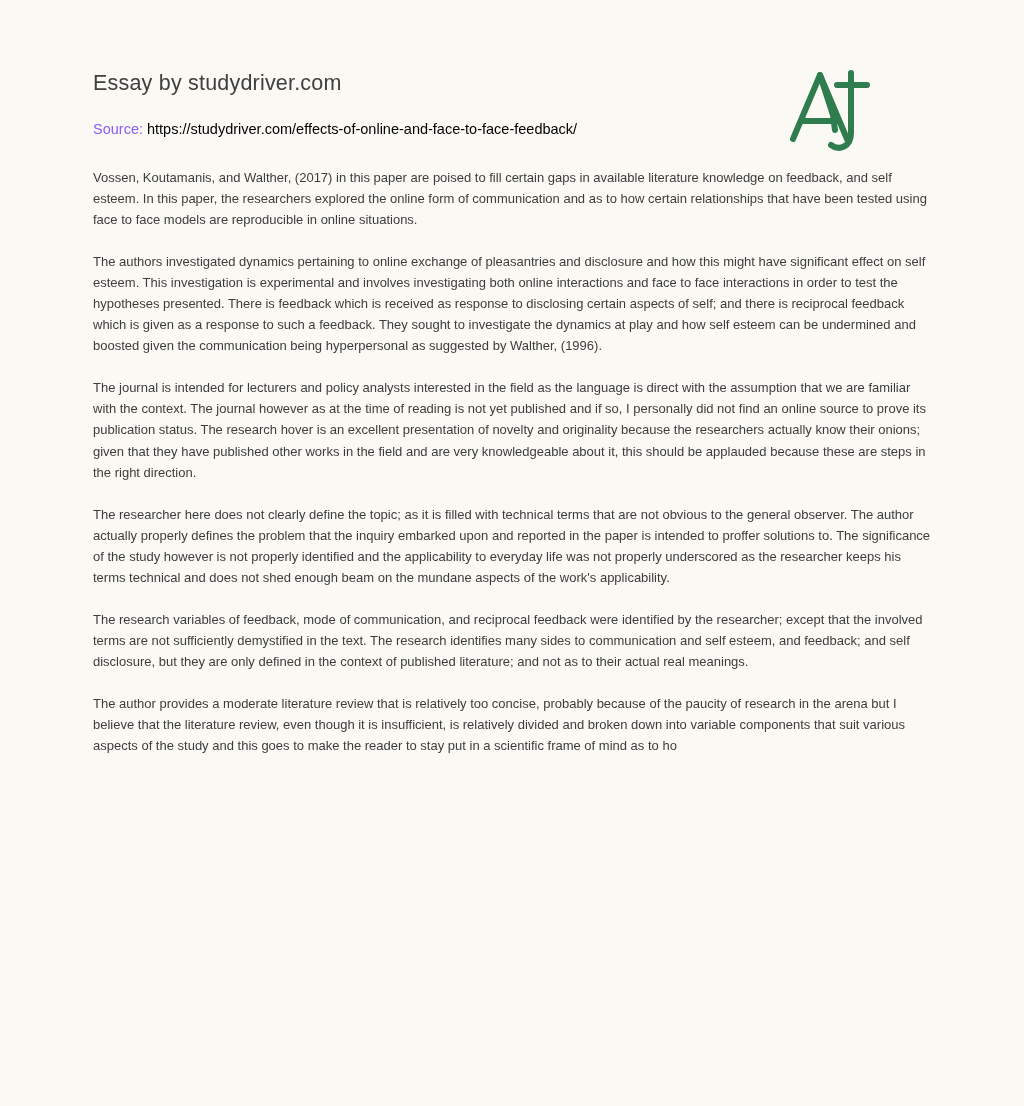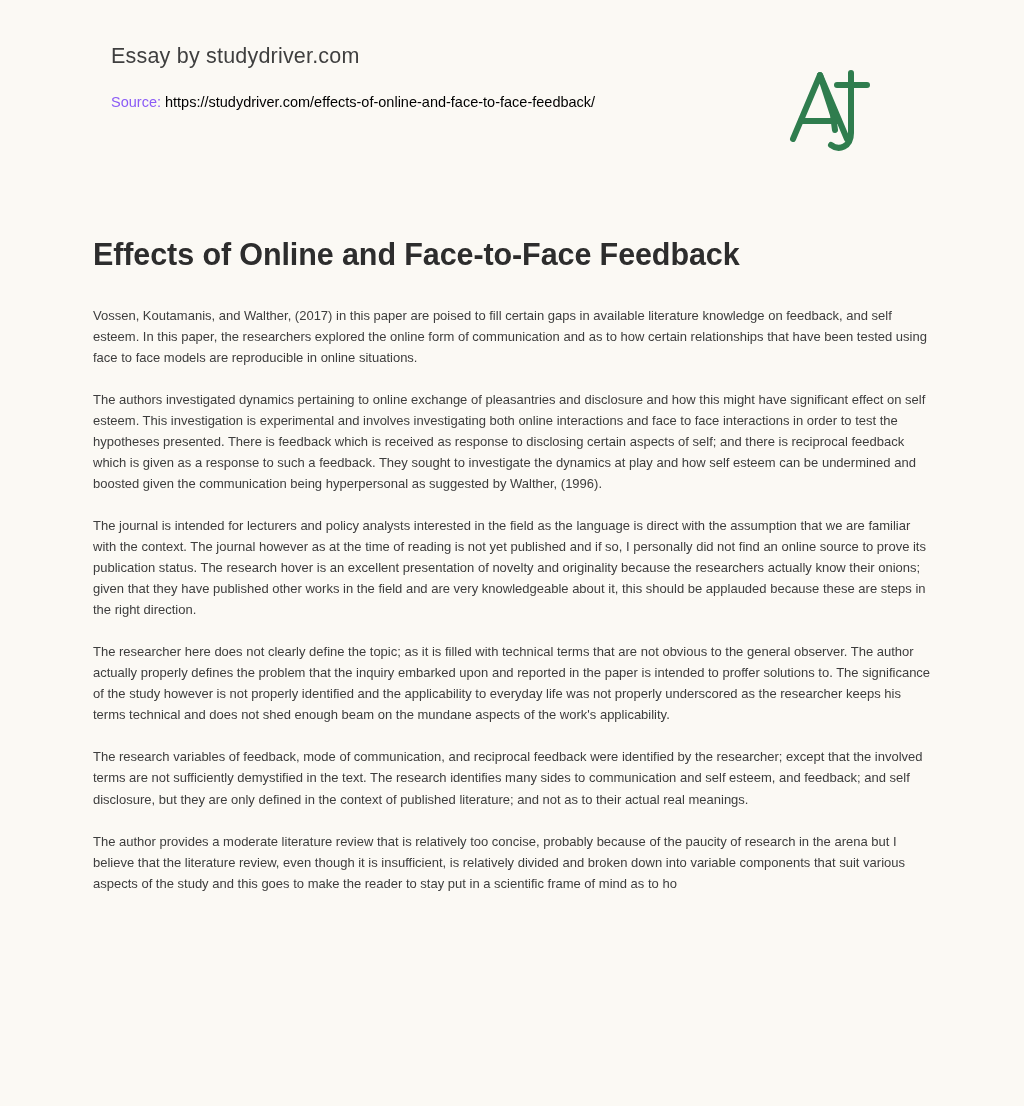--- a/index.html
+++ b/index.html
@@ -15,23 +15,22 @@
     overflow: hidden;
   }
   .page {
     position: relative;
     width: 1024px;
     height: 1106px;
     box-sizing: border-box;
     padding: 0 93px;
   }
   .header {
-    padding-top: 44px;
+    padding-top: 71px;
     position: relative;
-    margin-left: 18px;
   }
   .essay-by {
     font-size: 21.5px;
     color: #3f3f3f;
     letter-spacing: 0.2px;
     font-weight: 400;
   }
   .essay-by .brand {
     font-weight: 400;
   }
@@ -96,21 +95,20 @@
       <svg width="110" height="110" viewBox="0 0 110 110" xmlns="http://www.w3.org/2000/svg">
         <path d="M20 84 L47 20 L60 60 L62 75" fill="none" stroke="#2f7d4e" stroke-width="6" stroke-linecap="round" stroke-linejoin="round"></path>
         <path d="M47 20 L74 84" fill="none" stroke="#2f7d4e" stroke-width="6" stroke-linecap="round" stroke-linejoin="round"></path>
         <path d="M28 66 L66 66" fill="none" stroke="#2f7d4e" stroke-width="6" stroke-linecap="round"></path>
         <path d="M78 18 L78 78 C78 92 66 96 58 90" fill="none" stroke="#2f7d4e" stroke-width="6" stroke-linecap="round" stroke-linejoin="round"></path>
         <path d="M64 30 L94 30" fill="none" stroke="#2f7d4e" stroke-width="6" stroke-linecap="round"></path>
       </svg>
     </div>
   </div>
 
-  <h1 class="title">Effects of Online and Face-to-Face Feedback</h1>
 
   <div class="body-copy">
     <p>Vossen, Koutamanis, and Walther, (2017) in this paper are poised to fill certain gaps in available literature knowledge on feedback, and self esteem. In this paper, the researchers explored the online form of communication and as to how certain relationships that have been tested using face to face models are reproducible in online situations.</p>
     <p>The authors investigated dynamics pertaining to online exchange of pleasantries and disclosure and how this might have significant effect on self esteem. This investigation is experimental and involves investigating both online interactions and face to face interactions in order to test the hypotheses presented. There is feedback which is received as response to disclosing certain aspects of self; and there is reciprocal feedback which is given as a response to such a feedback. They sought to investigate the dynamics at play and how self esteem can be undermined and boosted given the communication being hyperpersonal as suggested by Walther, (1996).</p>
     <p>The journal is intended for lecturers and policy analysts interested in the field as the language is direct with the assumption that we are familiar with the context. The journal however as at the time of reading is not yet published and if so, I personally did not find an online source to prove its publication status. The research hover is an excellent presentation of novelty and originality because the researchers actually know their onions; given that they have published other works in the field and are very knowledgeable about it, this should be applauded because these are steps in the right direction.</p>
     <p>The researcher here does not clearly define the topic; as it is filled with technical terms that are not obvious to the general observer. The author actually properly defines the problem that the inquiry embarked upon and reported in the paper is intended to proffer solutions to. The significance of the study however is not properly identified and the applicability to everyday life was not properly underscored as the researcher keeps his terms technical and does not shed enough beam on the mundane aspects of the work's applicability.</p>
     <p>The research variables of feedback, mode of communication, and reciprocal feedback were identified by the researcher; except that the involved terms are not sufficiently demystified in the text. The research identifies many sides to communication and self esteem, and feedback; and self disclosure, but they are only defined in the context of published literature; and not as to their actual real meanings.</p>
     <p>The author provides a moderate literature review that is relatively too concise, probably because of the paucity of research in the arena but I believe that the literature review, even though it is insufficient, is relatively divided and broken down into variable components that suit various aspects of the study and this goes to make the reader to stay put in a scientific frame of mind as to ho</p>
   </div>
 

